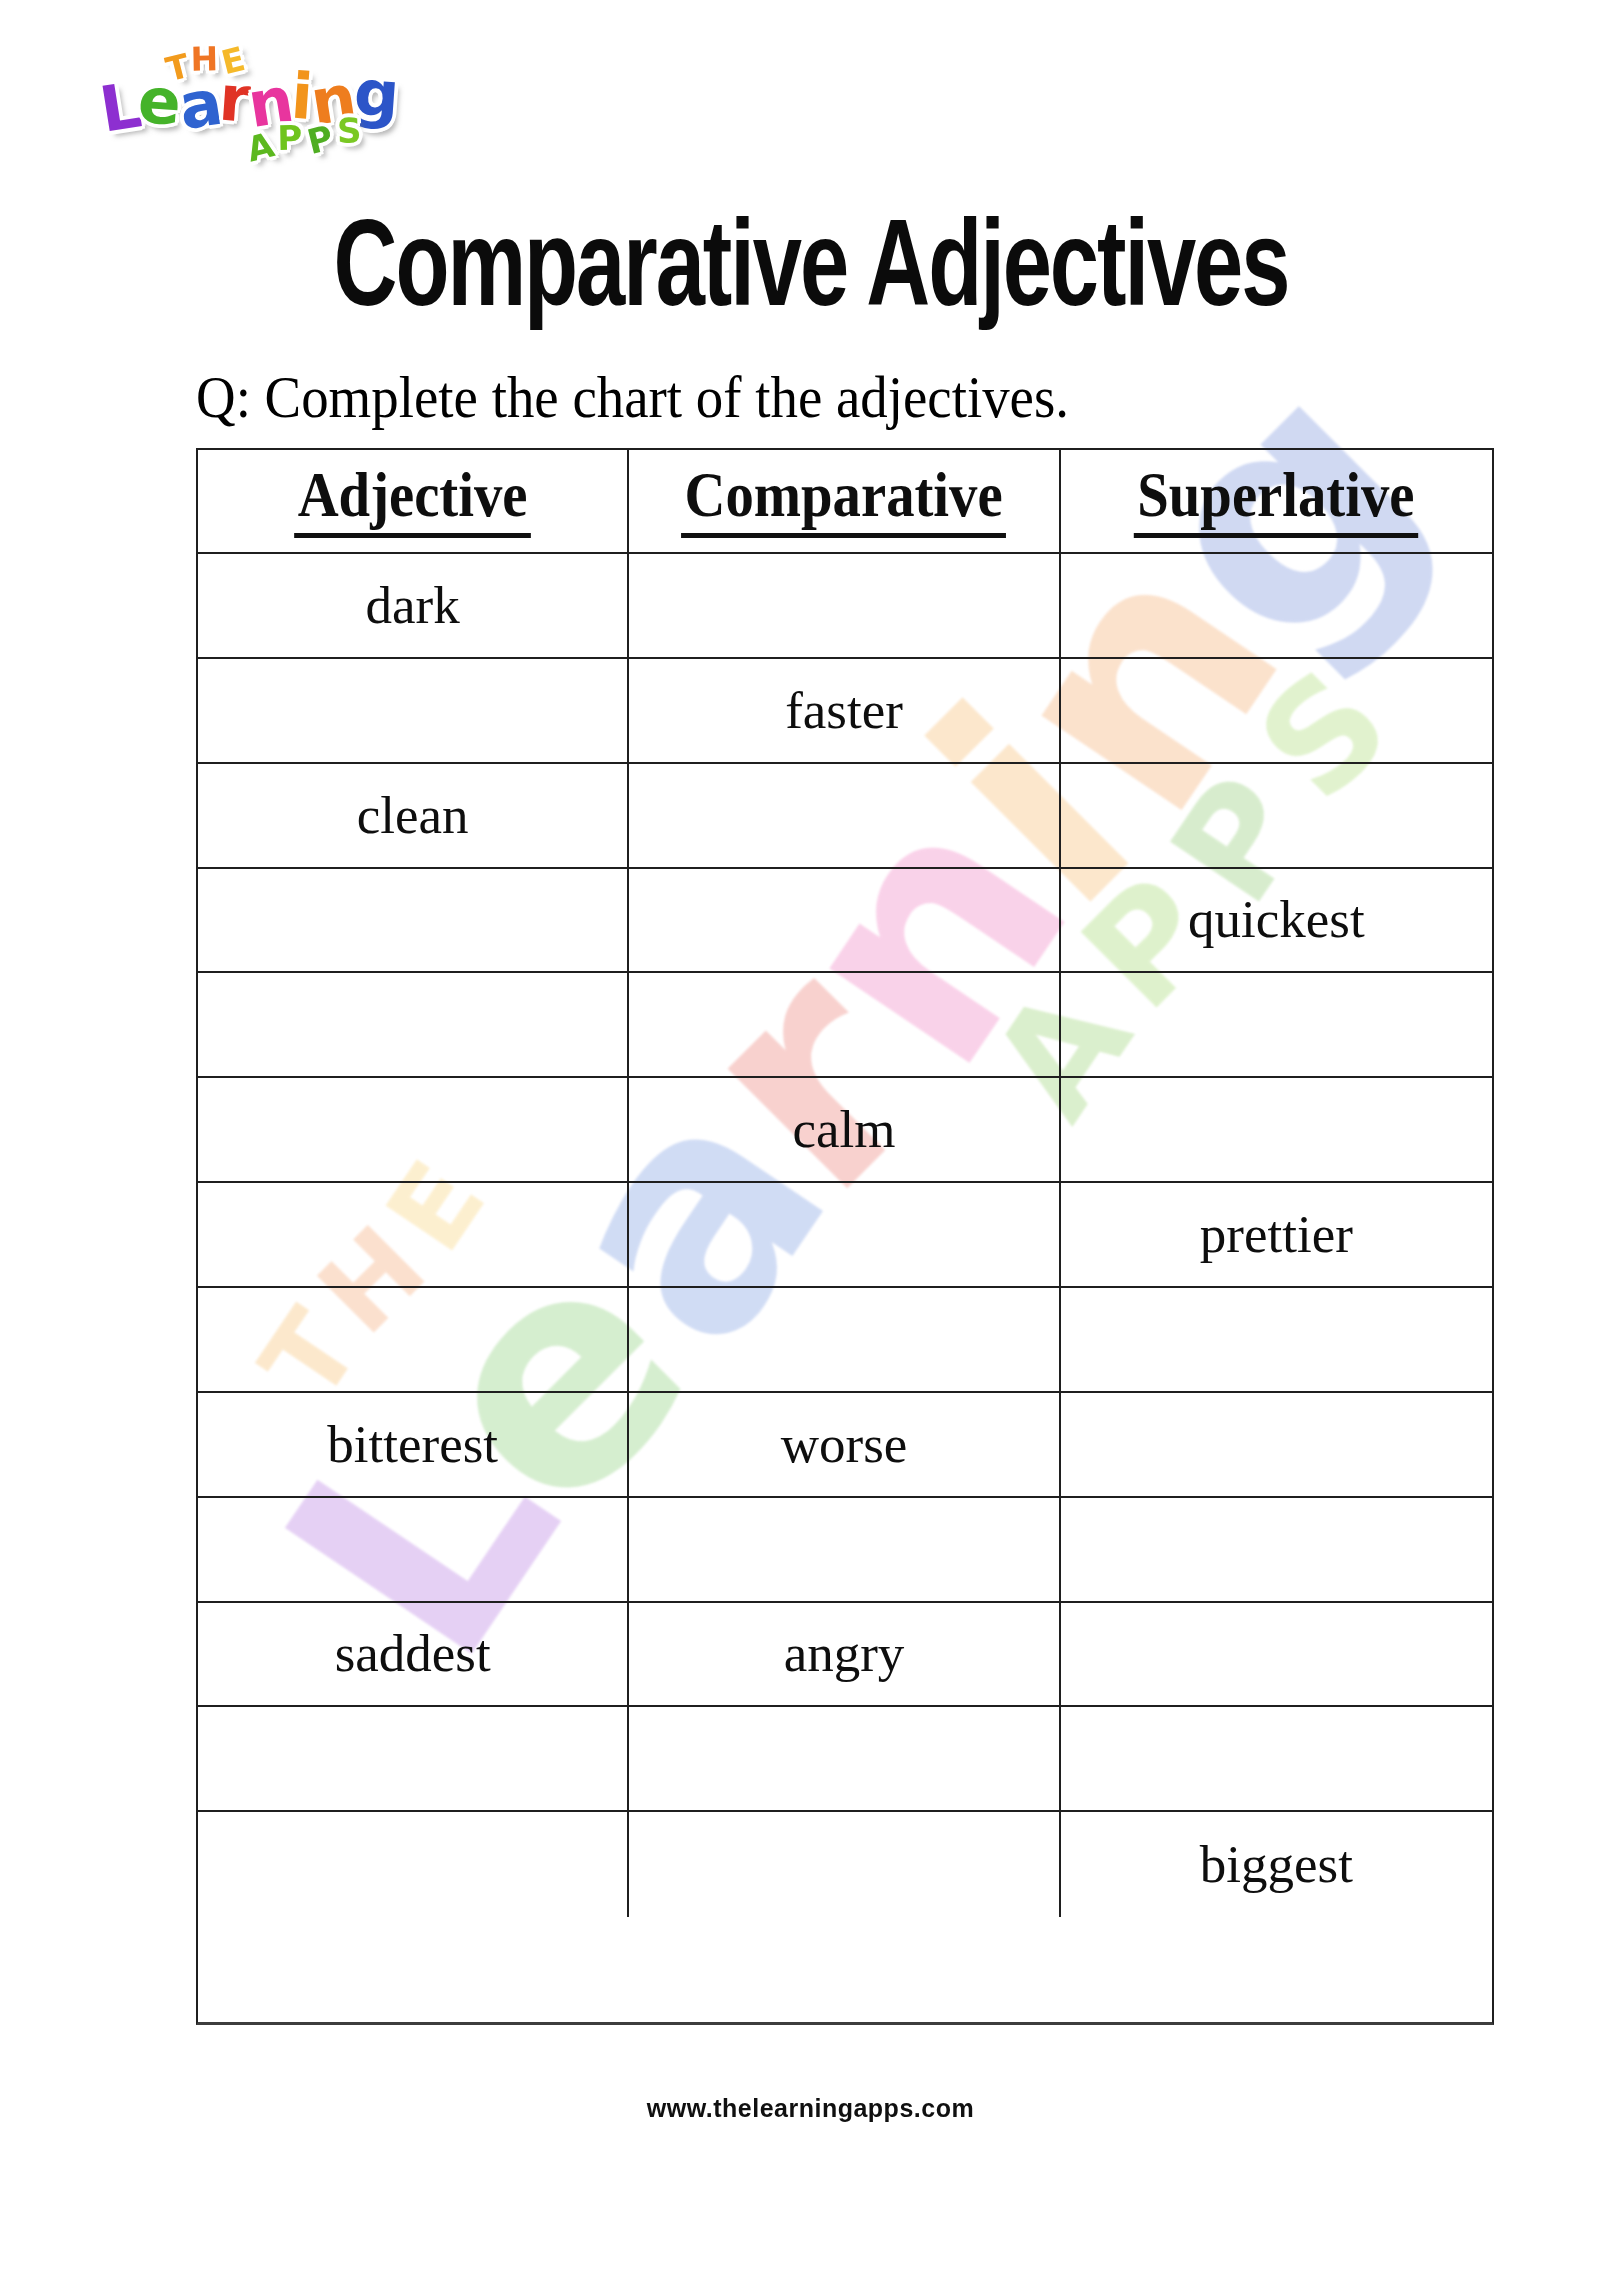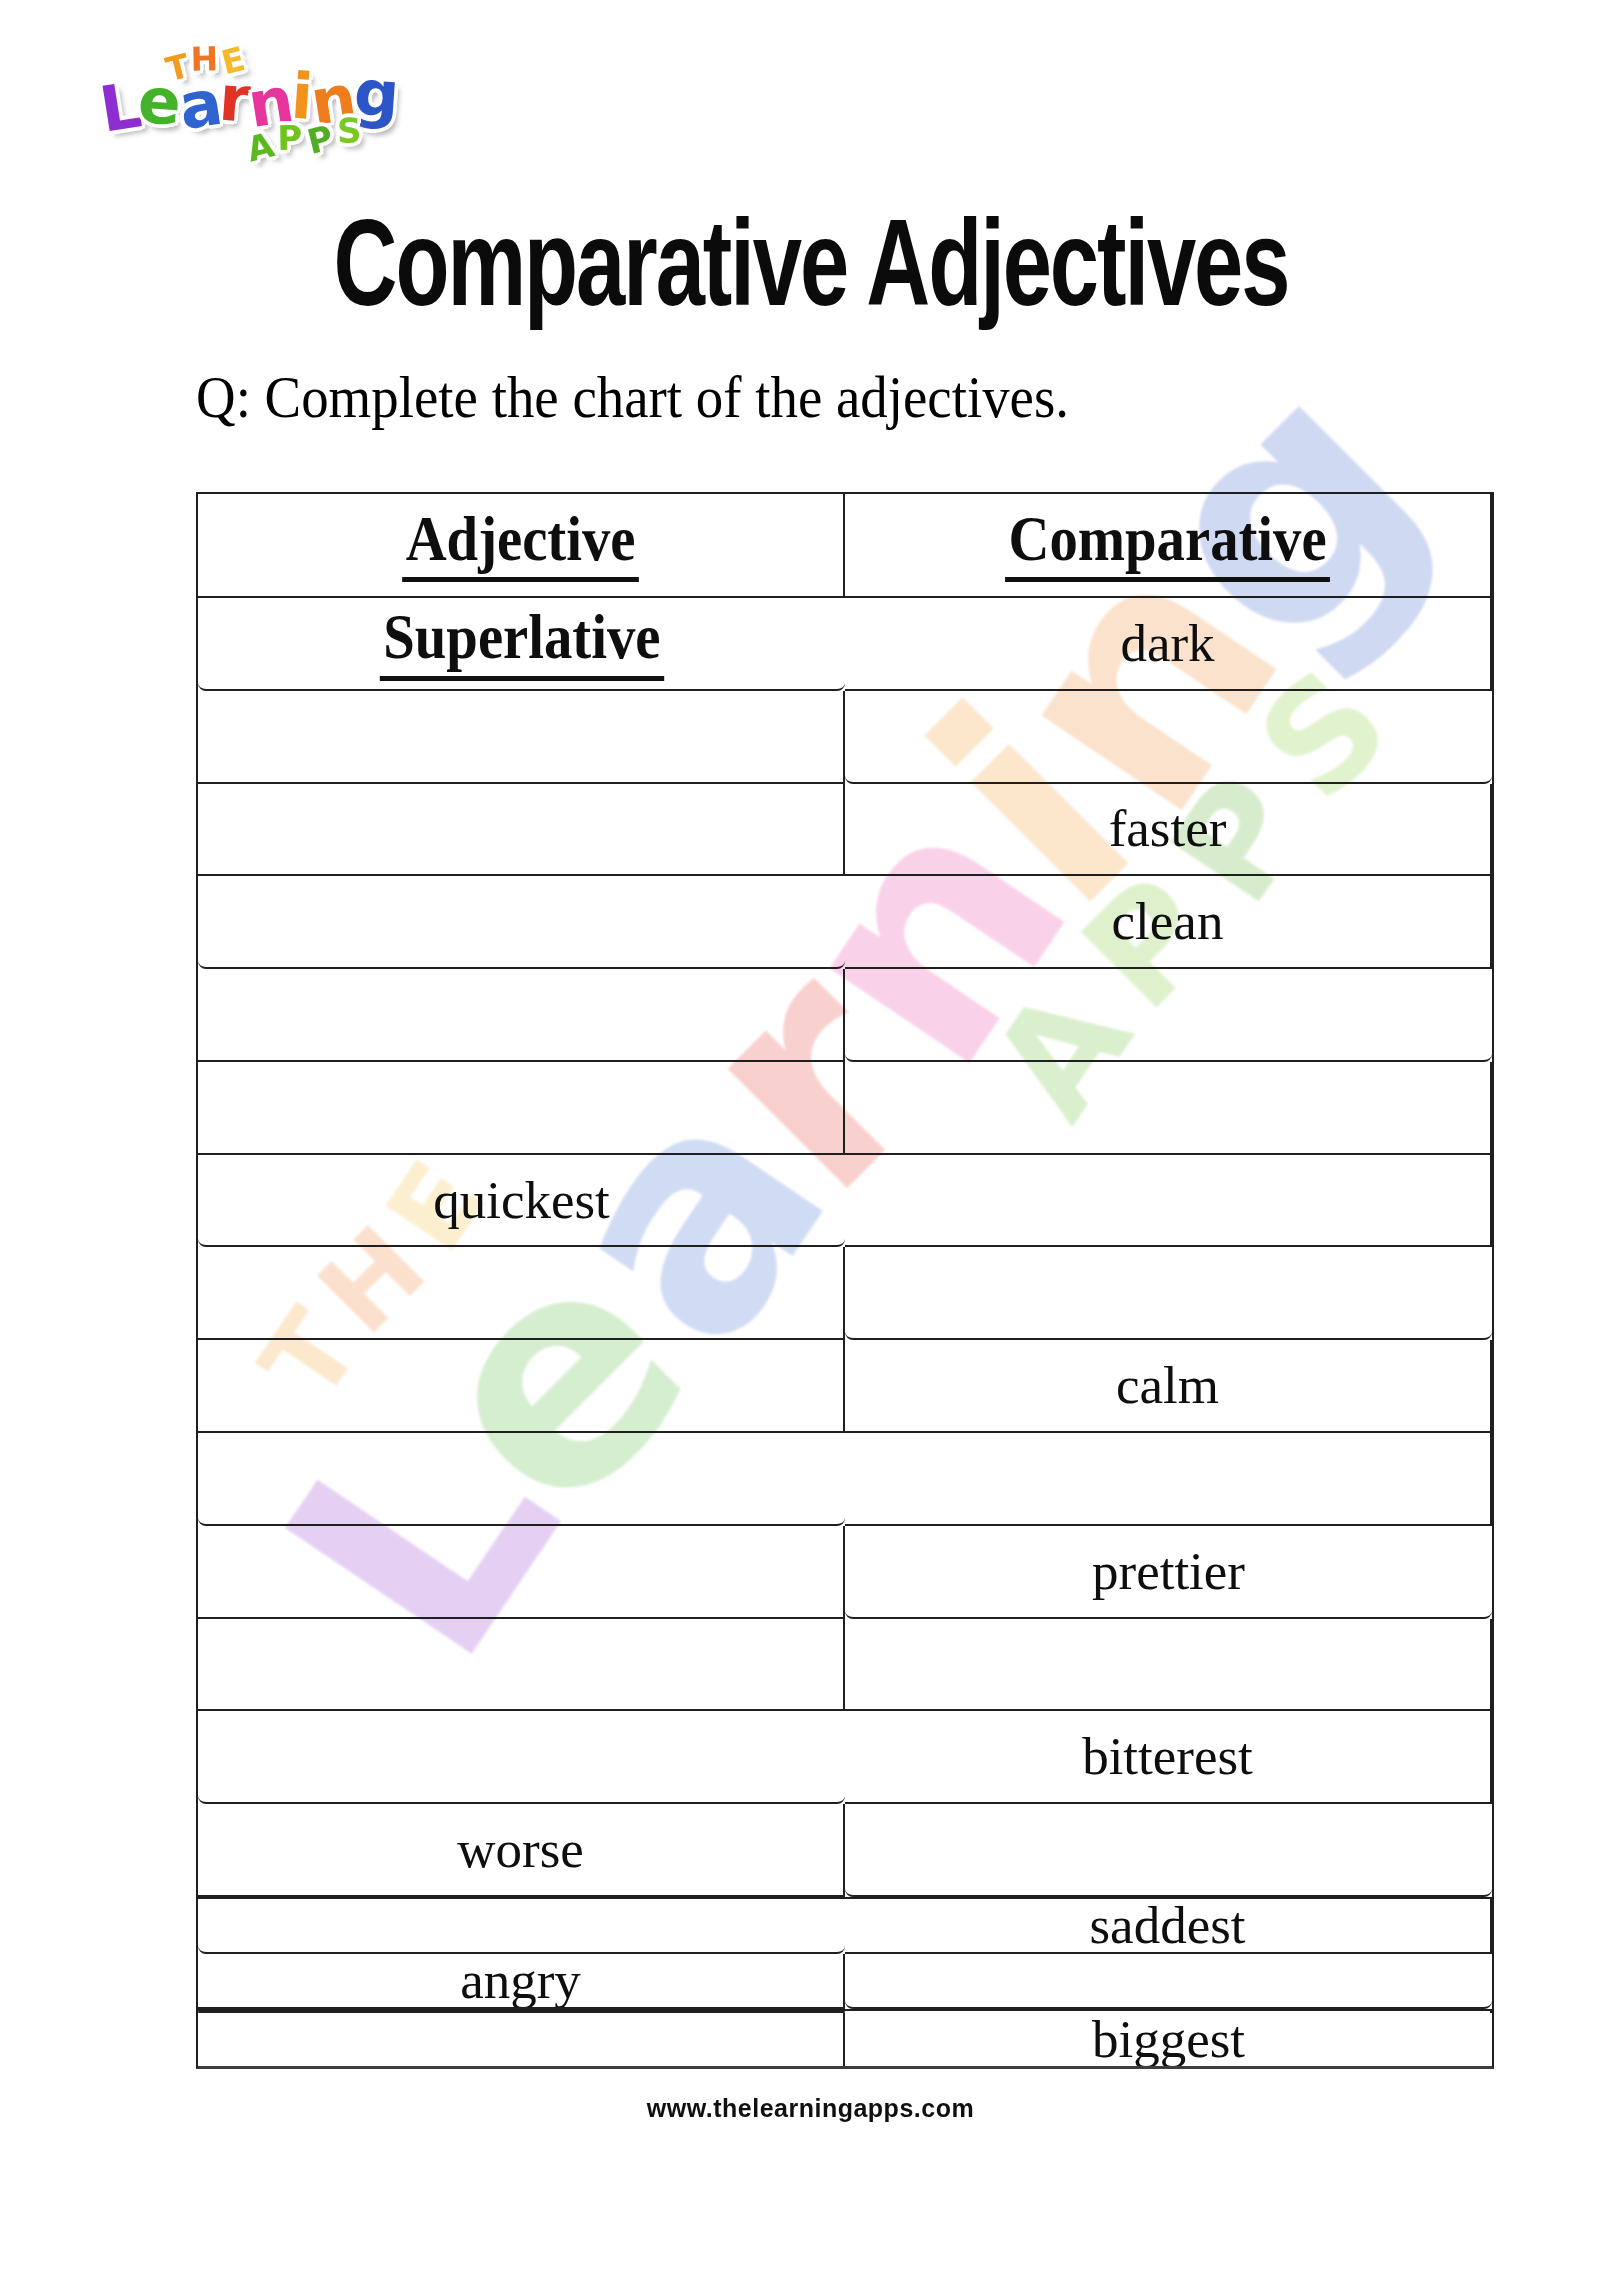--- a/index.html
+++ b/index.html
@@ -57,35 +57,34 @@
     position:absolute;left:196px;top:365px;
     font-size:59px;line-height:1.1;white-space:nowrap;color:#000;
     transform:scaleX(.93);transform-origin:left top;
     z-index:3;
   }
 
   
   .tbl{
     position:absolute;left:196px;top:448px;width:1294px;height:1572px;
     display:grid;
-    grid-template-columns:1fr 1fr;
+    grid-template-columns:1fr 1fr 1fr;
     grid-template-rows:104px repeat(14, 1fr);
     border:2px solid #1f1f1f;
     border-bottom:3.9px solid #3d3d3d;
     box-sizing:content-box;
     z-index:2;
-    margin-top:44px;
   }
   .cell{
     border-right:2px solid #1f1f1f;
     border-bottom:2px solid #1f1f1f;
     display:flex;align-items:center;justify-content:center;
     overflow:hidden;
   }
-  .cell:nth-child(3n){border-right:none;border-radius:8px;}
+  .cell:nth-child(3n){border-right:none;}
   .tbl .cell:nth-last-child(-n+3){border-bottom:none;}
   .hcell .hdr-text{
     display:inline-block;
     font-weight:bold;font-size:63px;line-height:1;
     border-bottom:5.9px solid #101010;
     padding:0 3.9px 6.9px 3.9px;
     transform:scaleX(.9);
     white-space:nowrap;
   }
   .cell-word{font-size:53px;line-height:1;white-space:nowrap;}

